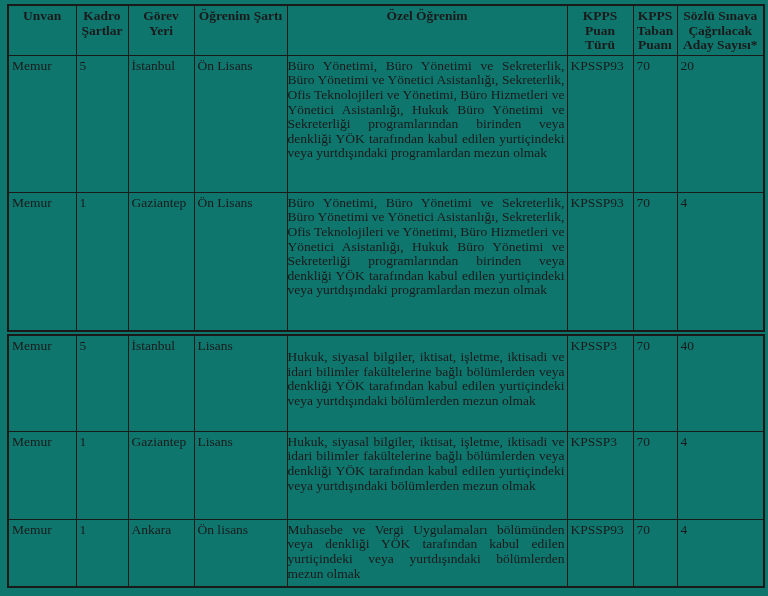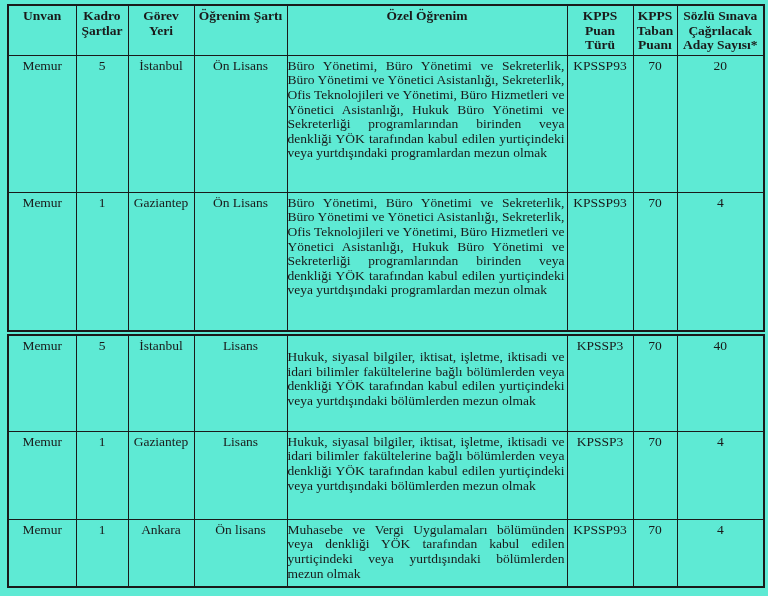--- a/index.html
+++ b/index.html
@@ -5,21 +5,21 @@
   * { box-sizing: border-box; }
   html, body { margin: 0; padding: 0; }
   body {
     width: 768px; height: 596px;
     background: #ffffff;
     font-family: "Liberation Serif", "DejaVu Serif", serif;
   }
   .page {
     position: relative;
     width: 768px; height: 596px;
-    background: #5eead4;
+    background: #0f766e;
     overflow: hidden;
   }
   .tbl-wrap {
     position: absolute;
     left: 7px; top: 4px;
     width: 756px;
   }
   table {
     border-collapse: collapse;
     table-layout: fixed;
@@ -35,21 +35,21 @@
     line-height: 14.6px;
     color: #1a1a1a;
     overflow: hidden;
   }
   th {
     font-weight: bold;
     text-align: center;
     height: 50px;
   }
   th.center { text-align: center; }
-  td.center { text-align: center; }
+  td.center { text-align: left; }
   td.justify { text-align: justify; padding-left: 0; padding-right: 2px; }
   td.pad-extra { padding-top: 14px; }
   tr.r1 td { height: 137px; }
   tr.r2 td { height: 139px; }
   tr.r3 td { height: 96px; }
   tr.r4 td { height: 88px; }
   tr.r5 td { height: 68px; }
 </style>
 </head>
 <body>

